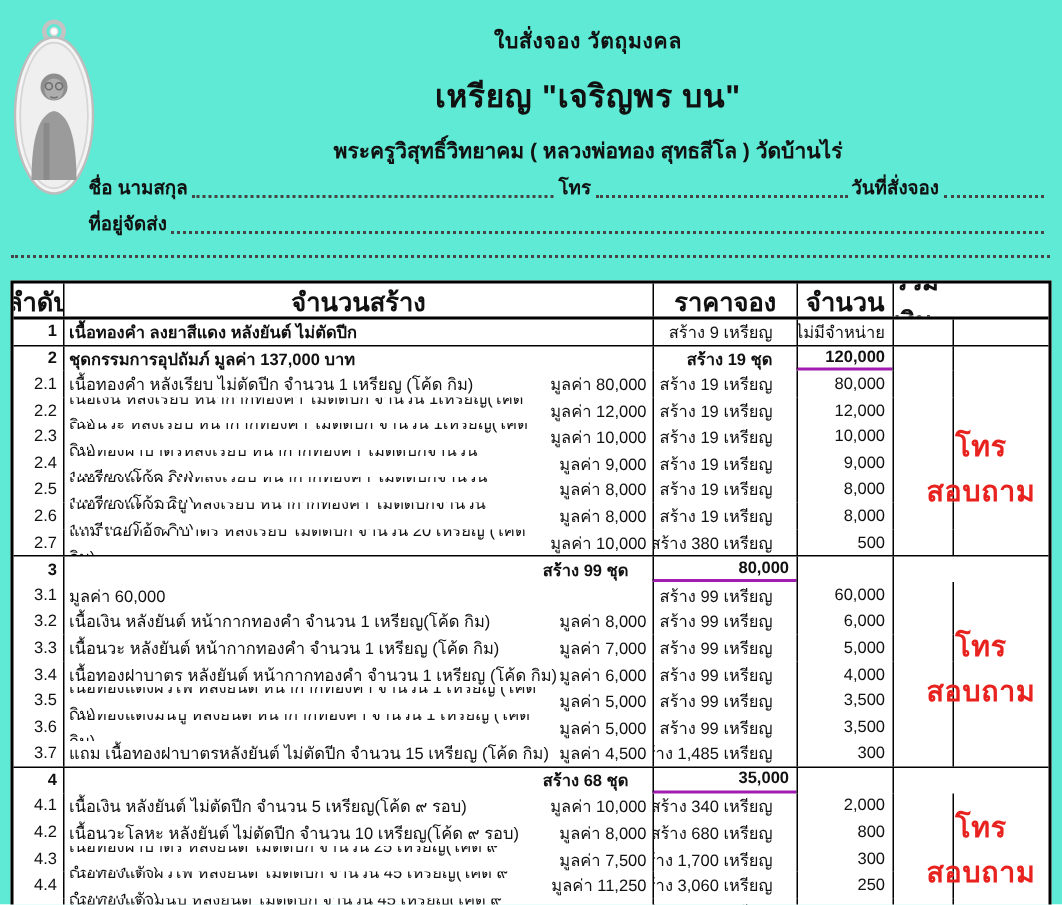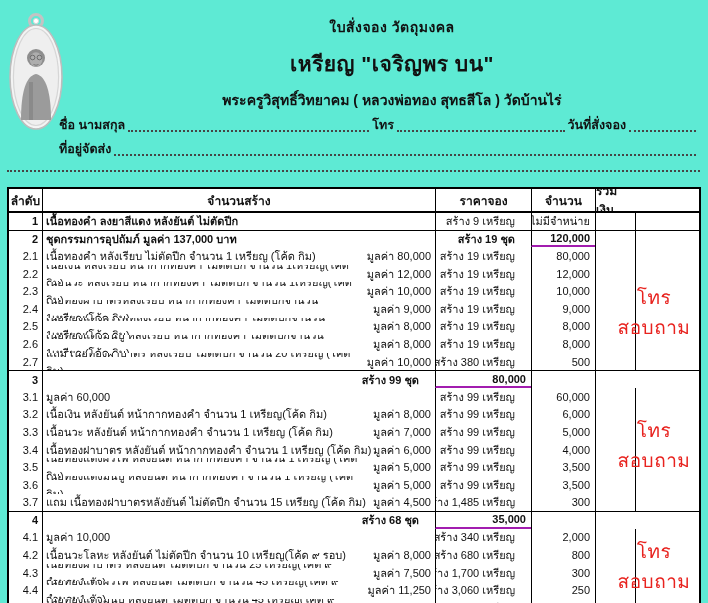--- a/index.html
+++ b/index.html
@@ -34,40 +34,40 @@
     position:absolute;left:7px;top:187px;width:694px;
     border:2px solid #000;box-sizing:border-box;background:#fff;
   }
   .trow{
     display:grid;
     grid-template-columns:33px 1fr 96px 64px 40px 64px;
     height:17.6px;align-items:center;box-sizing:border-box;
   }
   .trow>div{height:100%;display:flex;align-items:center;box-sizing:border-box;overflow:hidden;}
   .trow>div+div{border-left:1px solid #000;}
-  .thead{height:23px;font-weight:bold;font-size:12px;border-bottom:1px solid #000;}
+  .thead{height:23px;font-weight:bold;font-size:17px;border-bottom:1px solid #000;}
   .thead>div{justify-content:center;}
   .thead .h-desc{justify-content:flex-start;padding-left:4px;}
   .tbody-rows .trow{font-size:11px;}
   .c-no{justify-content:flex-end;padding-right:4px;}
   .c-desc{justify-content:space-between;padding-left:3px;}
   .c-desc .v{padding-right:4px;white-space:nowrap;}
   .c-made{justify-content:flex-end;padding-right:16px;white-space:nowrap;}
   .c-price{justify-content:flex-end;padding-right:5px;white-space:nowrap;}
   .row-single,.row-section{border-top:1.5px solid #000;}
   .row-single .c-no,.row-single .c-desc .d{font-weight:bold;}
   .row-section{font-size:11.5px;}
   .row-section .c-no,.row-section .c-desc .d,
   .row-section .c-made,.row-section .c-price{font-weight:bold;}
   .row-section .c-price{border-bottom:2px solid #a21caf;}
 
   
   .phone-note{
     position:absolute;left:601px;width:106px;text-align:center;
-    font-size:19px;font-weight:normal;color:#e8231f;letter-spacing:.5px;
+    font-size:19px;font-weight:bold;color:#e8231f;letter-spacing:.5px;
   }
   .pn1{top:282px;} .pn2{top:415px;} .pn3{top:536px;}
 </style>
 </head>
 <body>
 
 <div class="page">
 
   <div class="medallion">
     <svg width="56" height="122" viewBox="0 0 56 122">
@@ -299,20 +299,21 @@
         <div class="trow row-section">
         <div class="c-no">4</div>
         <div class="c-made">สร้าง 68 ชุด</div>
         <div class="c-price">35,000</div>
         <div class="c-qty"></div>
         <div class="c-total"></div>
       </div>
         <div class="trow row-item">
         <div class="c-no">4.1</div>
         <div class="c-desc">
+          <span class="d">เนื้อเงิน หลังยันต์ ไม่ตัดปีก  จำนวน 5 เหรียญ(โค้ด ๙ รอบ)</span>
           <span class="v">มูลค่า 10,000</span>
         </div>
         <div class="c-made">สร้าง 340 เหรียญ</div>
         <div class="c-price">2,000</div>
         <div class="c-qty"></div>
         <div class="c-total"></div>
       </div>
         <div class="trow row-item">
         <div class="c-no">4.2</div>
         <div class="c-desc">

